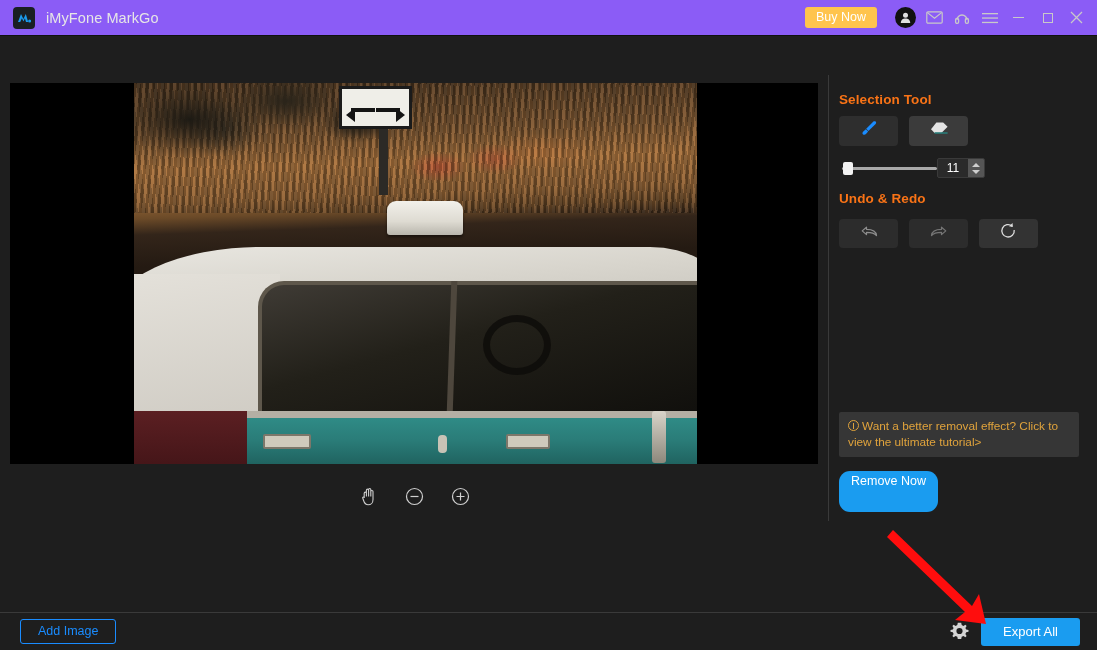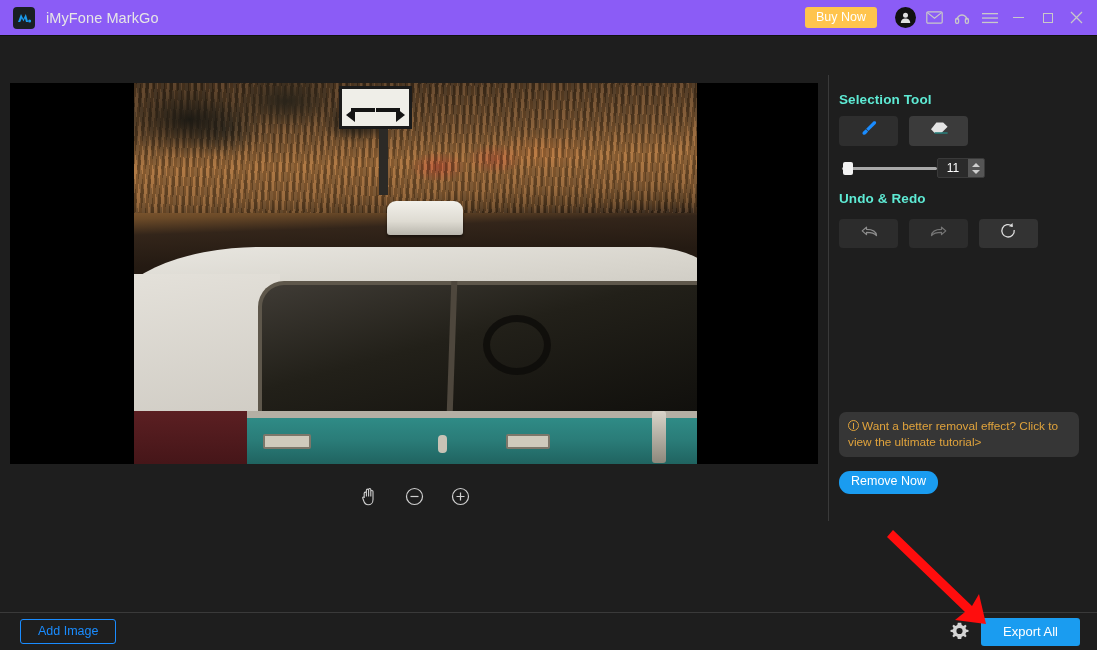--- a/index.html
+++ b/index.html
@@ -183,21 +183,21 @@
     display: flex; align-items: center; justify-content: center; gap: 20px;
   }
   .zb-icon { width: 26px; height: 26px; display:flex; align-items:center; justify-content:center; color:#cfcfcf; }
 
   
   .rightpanel {
     position: absolute; left: 830px; top: 75px; width: 267px; height: 446px;
     background: #1e1e1e;
   }
   .sec-title {
-    color: #5eead4; font-size: 13.5px; font-weight: bold; letter-spacing: .1px;
+    color: #f97316; font-size: 13.5px; font-weight: bold; letter-spacing: .1px;
   }
   .tool-row { display: flex; gap: 11px; }
   .tool-btn {
     width: 59px; height: 30px; border-radius: 4px;
     display: flex; align-items: center; justify-content: center;
   }
   .tool-btn.brush { background: #2e2e2e; }
   .tool-btn.eraser { background: #3b3b3b; }
   .action-btn {
     width: 59px; height: 29px; border-radius: 4px; background: #333333;
@@ -224,35 +224,35 @@
   }
   .num-spin {
     width: 16px; background: #555555; display: flex; flex-direction: column;
     align-items: center; justify-content: center; gap: 3px;
   }
   .spin-up { width:0;height:0;border-left:4px solid transparent;border-right:4px solid transparent;border-bottom:4px solid #cfcfcf; }
   .spin-dn { width:0;height:0;border-left:4px solid transparent;border-right:4px solid transparent;border-top:4px solid #cfcfcf; }
 
   .tip-box {
     position: absolute; left: 9px; top: 337px; width: 240px; height: 45px;
-    background: #363636; border-radius: 7px;
+    background: #363636; border-radius: 2px;
     padding: 6px 8px 0 9px;
   }
   .tip-text { color: #e0a33c; font-size: 11.8px; line-height: 16px; }
   .warn-ico {
     display: inline-block; width: 11px; height: 11px; border: 1px solid #e0a33c;
     border-radius: 50%; position: relative; top: 1px; margin-right: 3px;
   }
   .warn-ico::after {
     content: ""; position: absolute; left: 4px; top: 1.5px; width: 1px; height: 6px; background: #e0a33c;
   }
   .remove-now {
     position: absolute; left: 9px; top: 396px;
     background: #1a9cf0; color: #fff; font-size: 12.5px;
-    padding: 4px 12px 6px; border-radius: 11px; line-height: 1;
+    padding: 4px 12px 24px; border-radius: 11px; line-height: 1;
   }
 
   
   .filmstrip {
     position: absolute; left: 0; top: 521px; width: 1097px; height: 91px;
     background: #1e1e1e; border-top: 1px solid #3a3a3a;
   }
   .thumb {
     position: absolute; left: 52px; top: 15px; width: 81px; height: 48px;
     border: 2px solid #1a8cff; background: #000; overflow: hidden;

